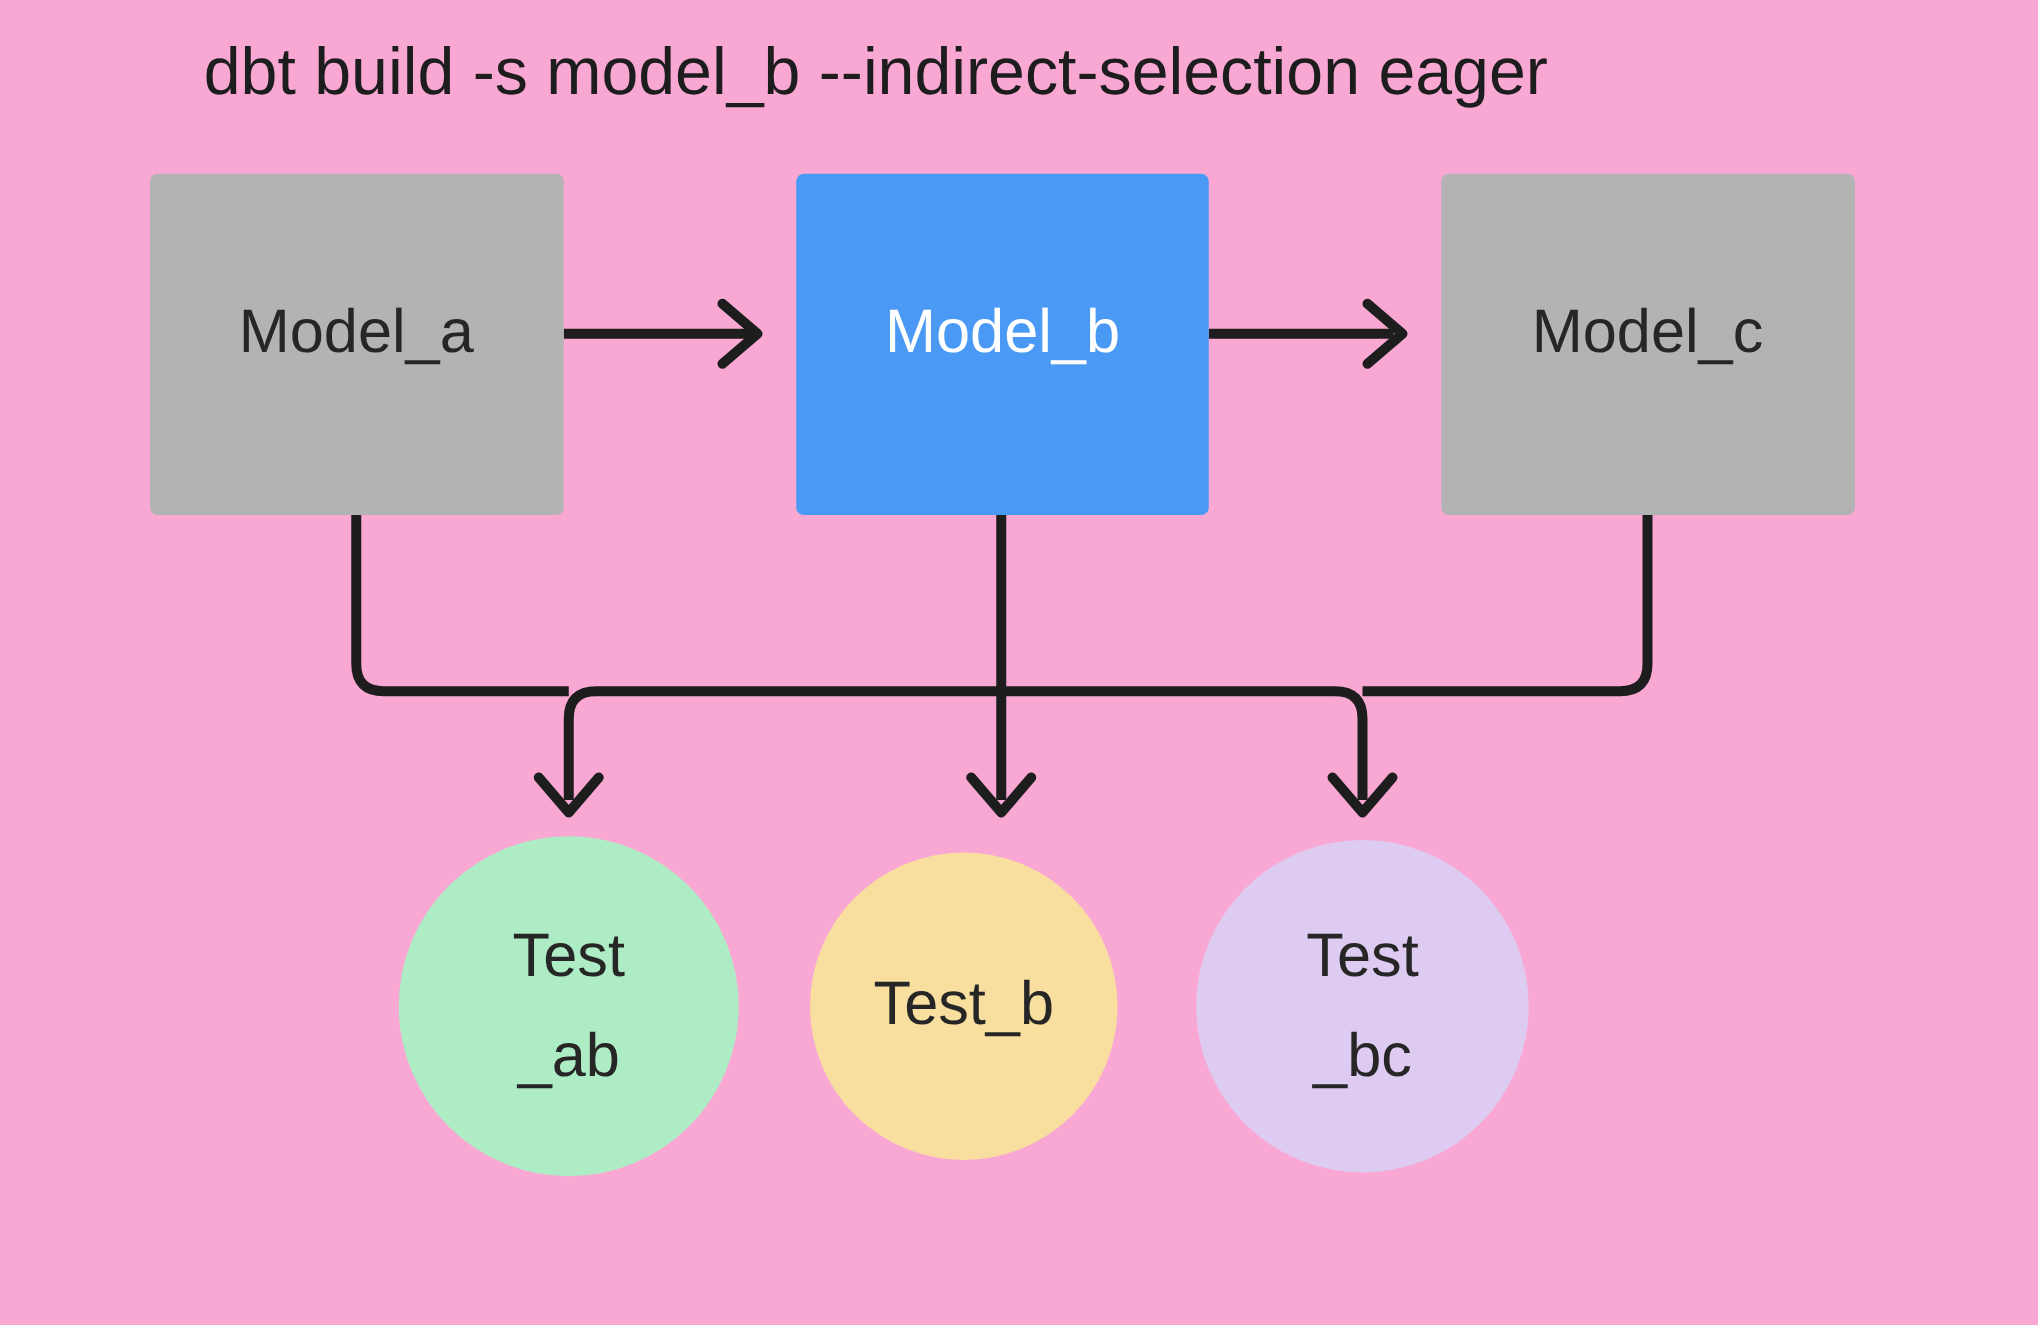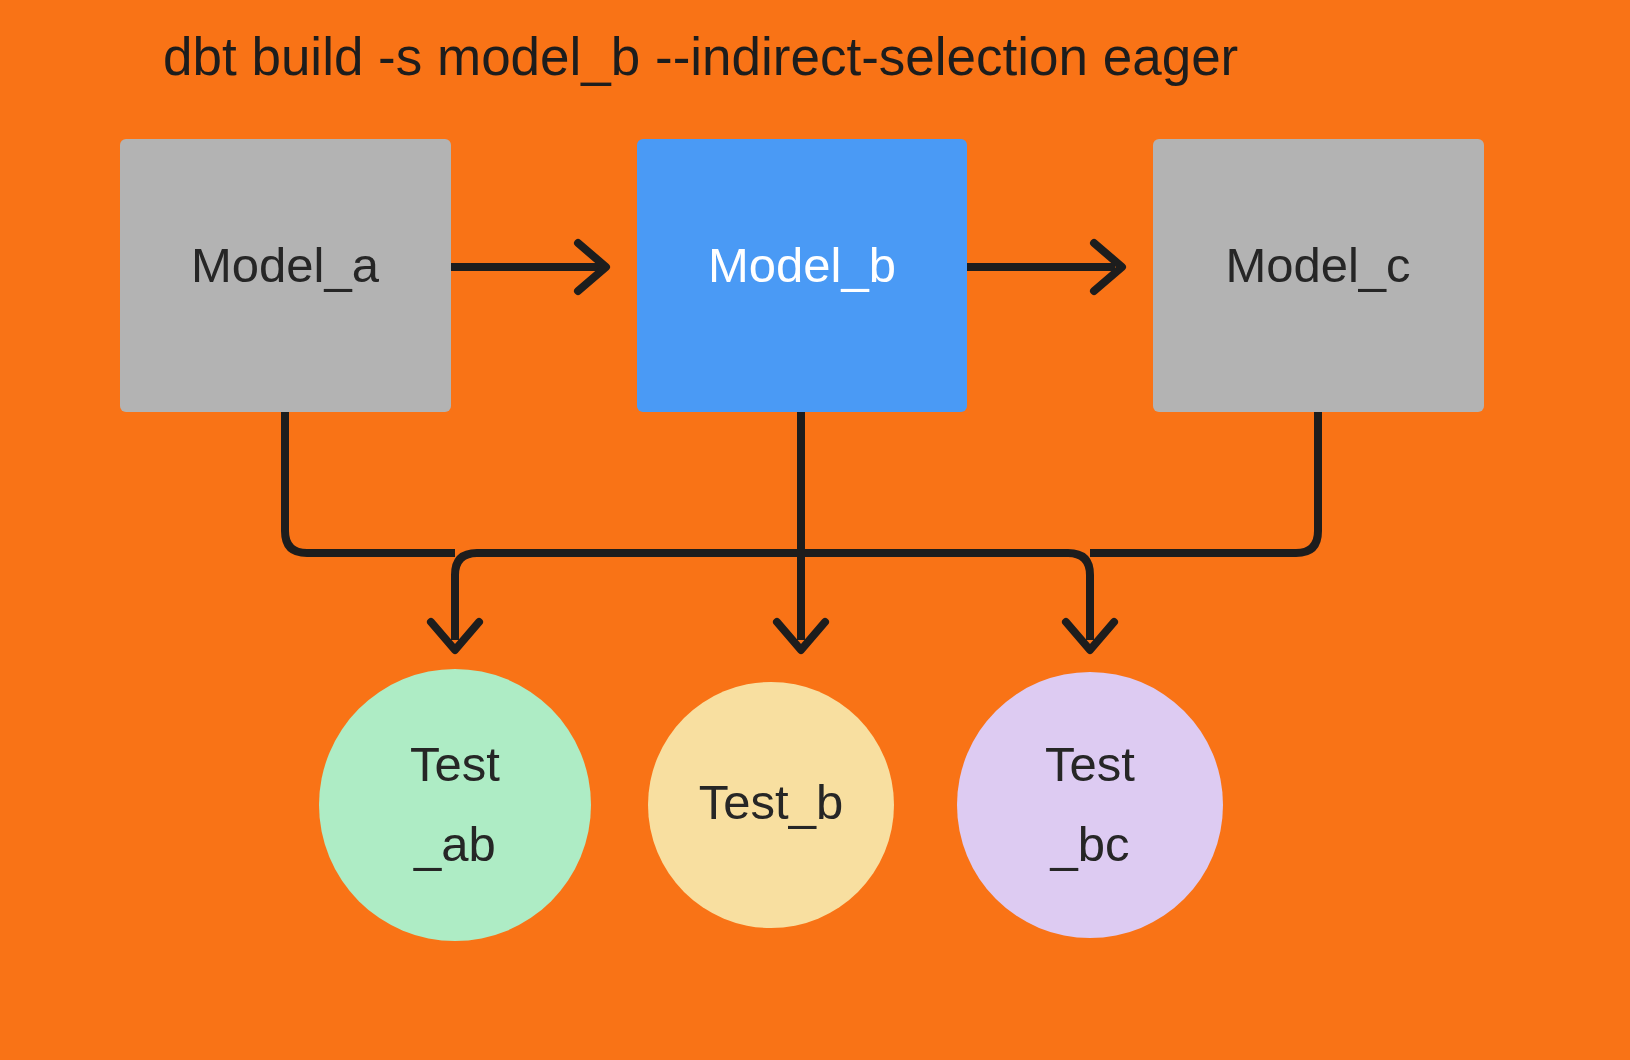--- a/index.html
+++ b/index.html
@@ -8,21 +8,21 @@
     padding: 0;
     background: #ffffff;
   }
   body {
     font-family: "Liberation Sans", sans-serif;
   }
   #canvas {
     position: relative;
     width: 1630px;
     height: 1060px;
-    background: #f97316;
+    background: #f9a8d4;
     overflow: hidden;
   }
   #diagram-svg {
     position: absolute;
     top: 0;
     left: 0;
     width: 1630px;
     height: 1060px;
     display: block;
   }

